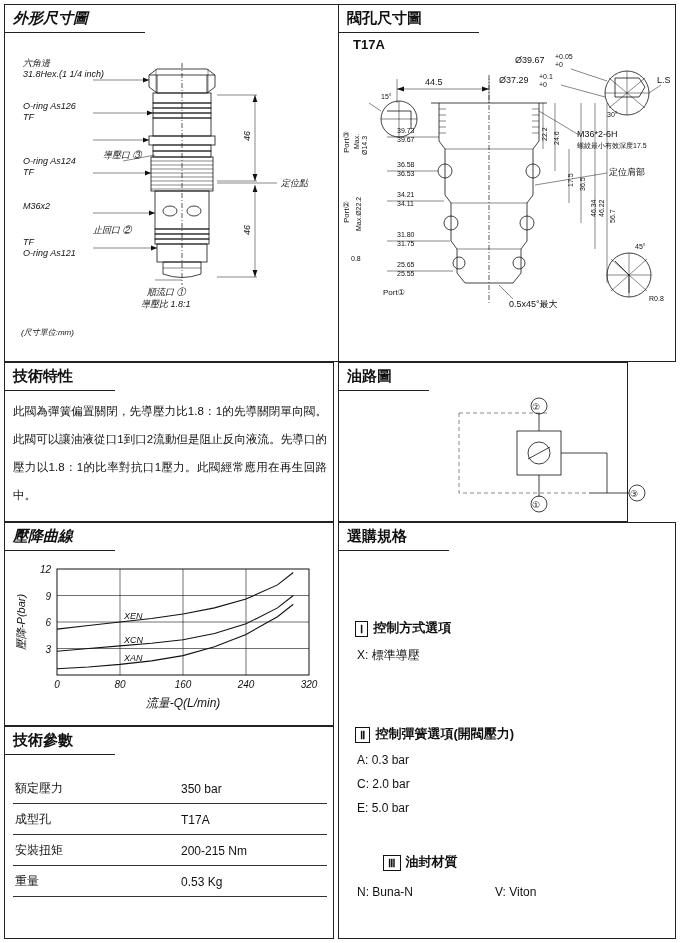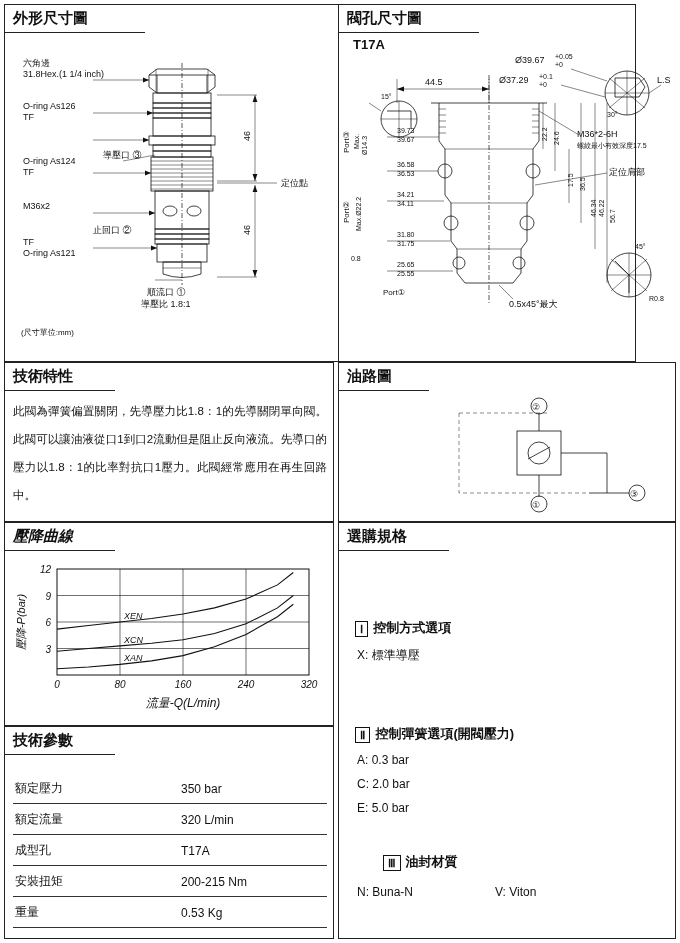--- a/index.html
+++ b/index.html
@@ -11,28 +11,28 @@
     background:#fff;
     position:relative;
     font-size:11px;
   }
   .page { position:absolute; left:0; top:0; width:680px; height:943px; }
 
   
   .panel { position:absolute; border:1px solid #222; background:#fff; }
 
   
-  #p-outline  { left:4px;  top:4px;   width:382px; height:358px; }
+  #p-outline  { left:4px;  top:4px;   width:382px; height:358px;font-style:italic; }
   #p-tech     { left:4px;  top:362px; width:330px; height:160px; }
   #p-curve    { left:4px;  top:522px; width:330px; height:204px;font-style:italic; }
   #p-params   { left:4px;  top:726px; width:330px; height:213px; }
 
   
-  #p-cavity   { left:338px; top:4px;   width:298px; height:358px; }
-  #p-circuit  { left:338px; top:362px; width:338px; height:160px; }
+  #p-cavity   { left:338px; top:4px;   width:338px; height:358px; }
+  #p-circuit  { left:338px; top:362px; width:290px; height:160px; }
   #p-order    { left:338px; top:522px; width:338px; height:417px; }
 
   .title-box { position:absolute; left:0; top:0; padding:4px 8px 3px 8px; font-size:15px; font-weight:bold; }
   .title-underline { position:absolute; left:0; top:27px; height:1px; background:#222; }
 
   
   .bodytext {
     position:absolute; font-size:11.5px; line-height:28px; text-align:justify;
   }
 
@@ -387,24 +387,20 @@
   <div class="panel" id="p-params">
     <div class="title-box">技術參數</div>
     <div class="title-underline" style="width:110px;"></div>
     <table class="params">
       <tbody id="params-body">
           <tr>
             <td class="k">額定壓力</td>
             <td class="v">350 bar</td>
           </tr>
           <tr>
-            <td class="k">額定流量</td>
-            <td class="v">320 L/min</td>
-          </tr>
-          <tr>
             <td class="k">成型孔</td>
             <td class="v">T17A</td>
           </tr>
           <tr>
             <td class="k">安裝扭矩</td>
             <td class="v">200-215 Nm</td>
           </tr>
           <tr>
             <td class="k">重量</td>
             <td class="v">0.53 Kg</td>

